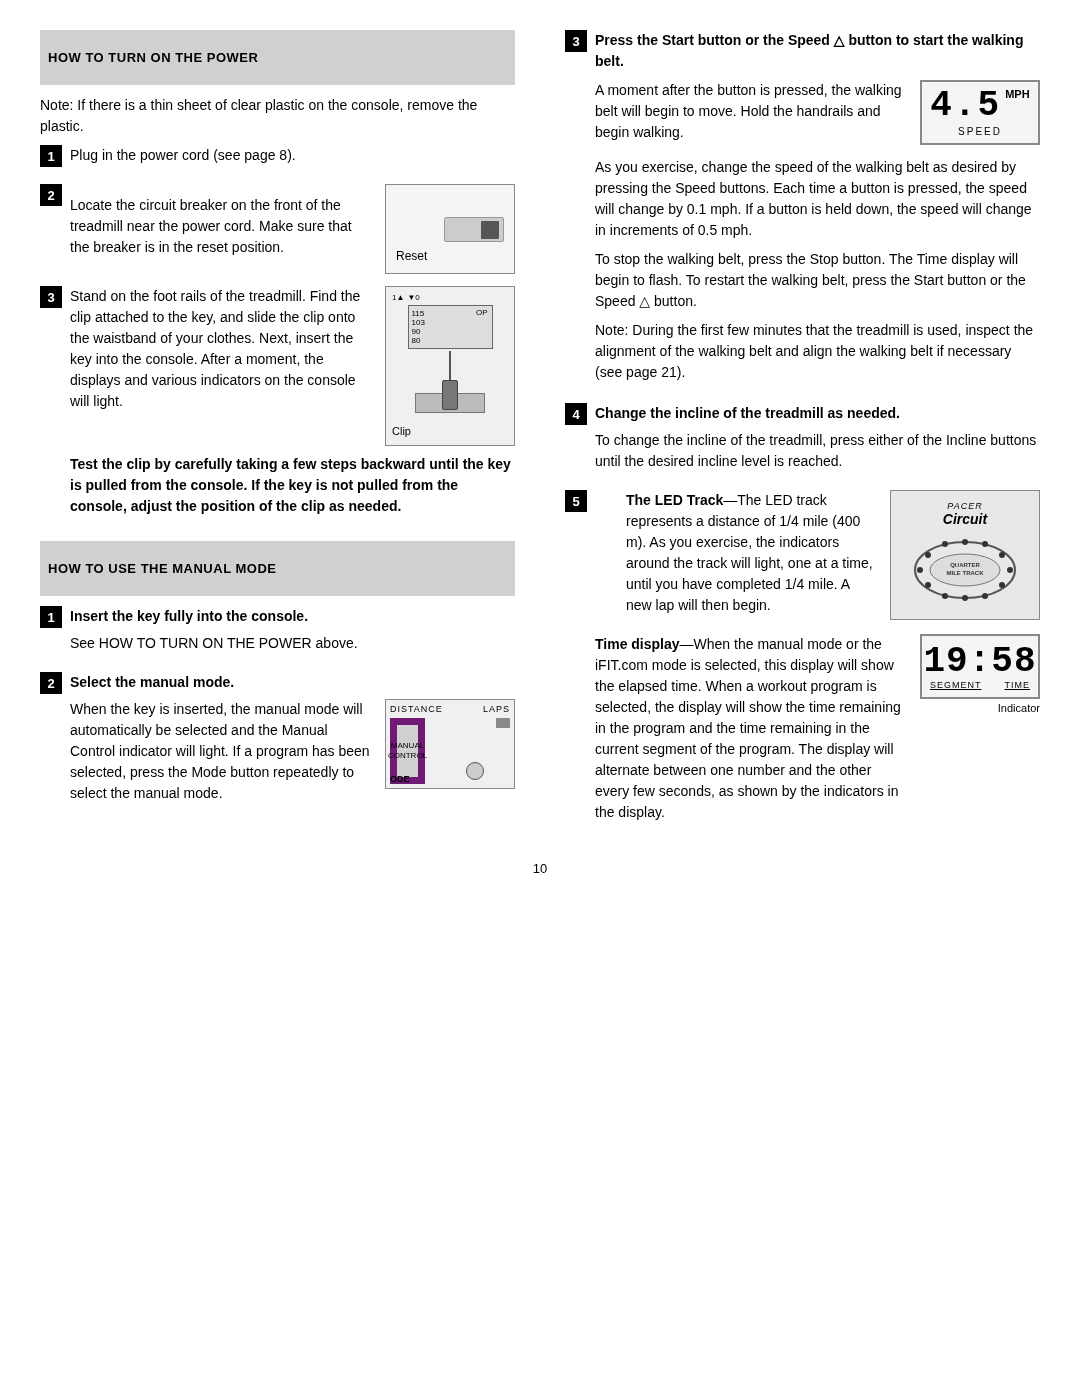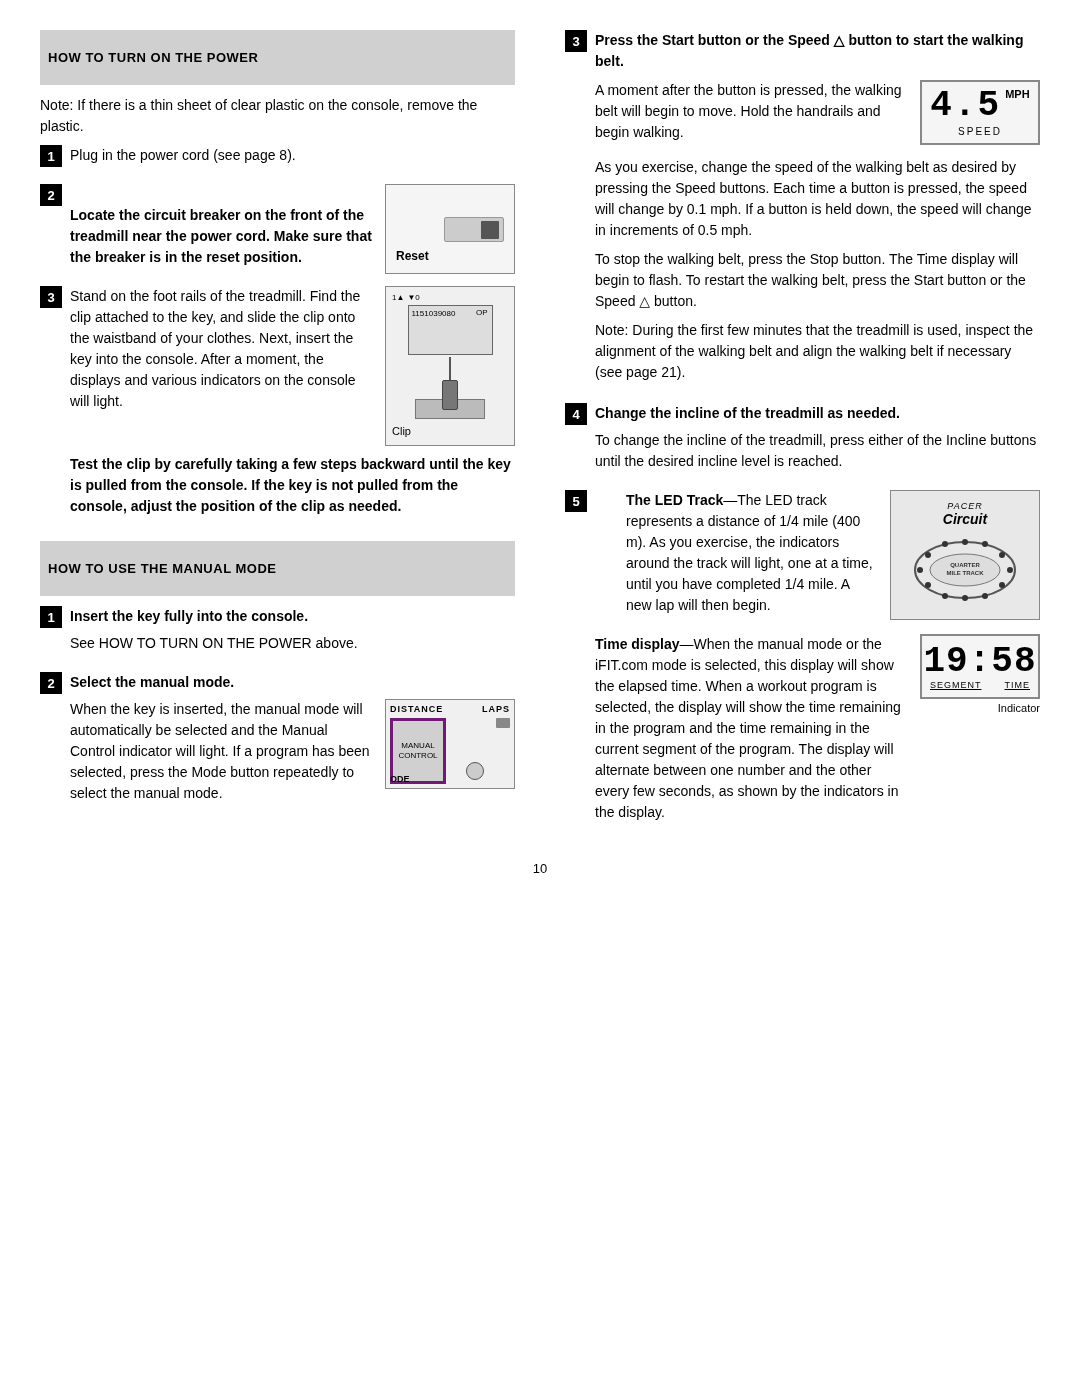--- a/index.html
+++ b/index.html
@@ -234,33 +234,33 @@
       font-size: 9px;
       display: flex;
       flex-direction: column;
       padding: 4px;
       position: relative;
     }
     .manual-top-row {
       display: flex;
       justify-content: space-between;
       font-size: 9px;
-      font-weight: bold;
+      font-weight: normal;
       letter-spacing: 1px;
       margin-bottom: 4px;
     }
     .manual-main-area {
       display: flex;
       flex: 1;
       gap: 4px;
     }
     .manual-left-panel {
-      width: 56px;
+      width: 35px;
       background: #d0d0d0;
-      border: 3px solid #701a75;
+      border: 7px solid #701a75;
       font-size: 8px;
       display: flex;
       flex-direction: column;
       align-items: center;
       justify-content: center;
       padding: 2px;
     }
     .manual-right-panel {
       flex: 1;
       display: flex;
@@ -345,42 +345,42 @@
     <div class="step-numbered">
       <div class="step-number-box">1</div>
       <div class="step-content">
         <p>Plug in the power cord (see page 8).</p>
       </div>
     </div>
 
     <div class="step-numbered">
       <div class="step-number-box">2</div>
       <div class="step-content">
-        <div style="display:flex; align-items:flex-end;font-weight:bold;">
+        <div style="display:flex; align-items:center;">
           <p style="flex:1; margin-right:10px;">Locate the circuit breaker on the front of the treadmill near the power cord. Make sure that the breaker is in the reset position.</p>
           <div class="reset-box">
             <div class="reset-switch"></div>
             <span class="reset-label">Reset</span>
           </div>
         </div>
       </div>
     </div>
 
     <div class="step-numbered">
       <div class="step-number-box">3</div>
       <div class="step-content">
         <div style="display:flex; align-items:flex-start; margin-bottom:8px;">
           <p style="flex:1; margin-right:10px; line-height:1.5;">Stand on the foot rails of the treadmill. Find the clip attached to the key, and slide the clip onto the waistband of your clothes. Next, insert the key into the console. After a moment, the displays and various indicators on the console will light.</p>
           <div class="treadmill-box">
 
             <div style="font-size:8px; display:flex; gap:3px; margin-bottom:3px; align-self:flex-start;">
               <span>1▲</span>
                 <span>▼0</span>
             </div>
-            <div style="width:85px; height:50px; border:1px solid #666; background:#ddd; display:flex; flex-direction:row; justify-content:flex-start; padding:3px; position:relative;">
+            <div style="width:85px; height:44px; border:1px solid #666; background:#ddd; display:flex; flex-direction:column; justify-content:center; padding:3px; position:relative;">
               <div style="font-size:8px; display:flex; justify-content:space-between;">
                 <span>115</span>
                   <span style="position:absolute;right:4px;top:2px;">OP</span>
               </div>
               <div style="font-size:8px;">103</div>
               <div style="font-size:8px;">90</div>
               <div style="font-size:8px;">80</div>
             </div>
             <div style="width:2px; height:35px; background:#555; margin: 2px auto;"></div>
             <div class="clip-thing"></div>

